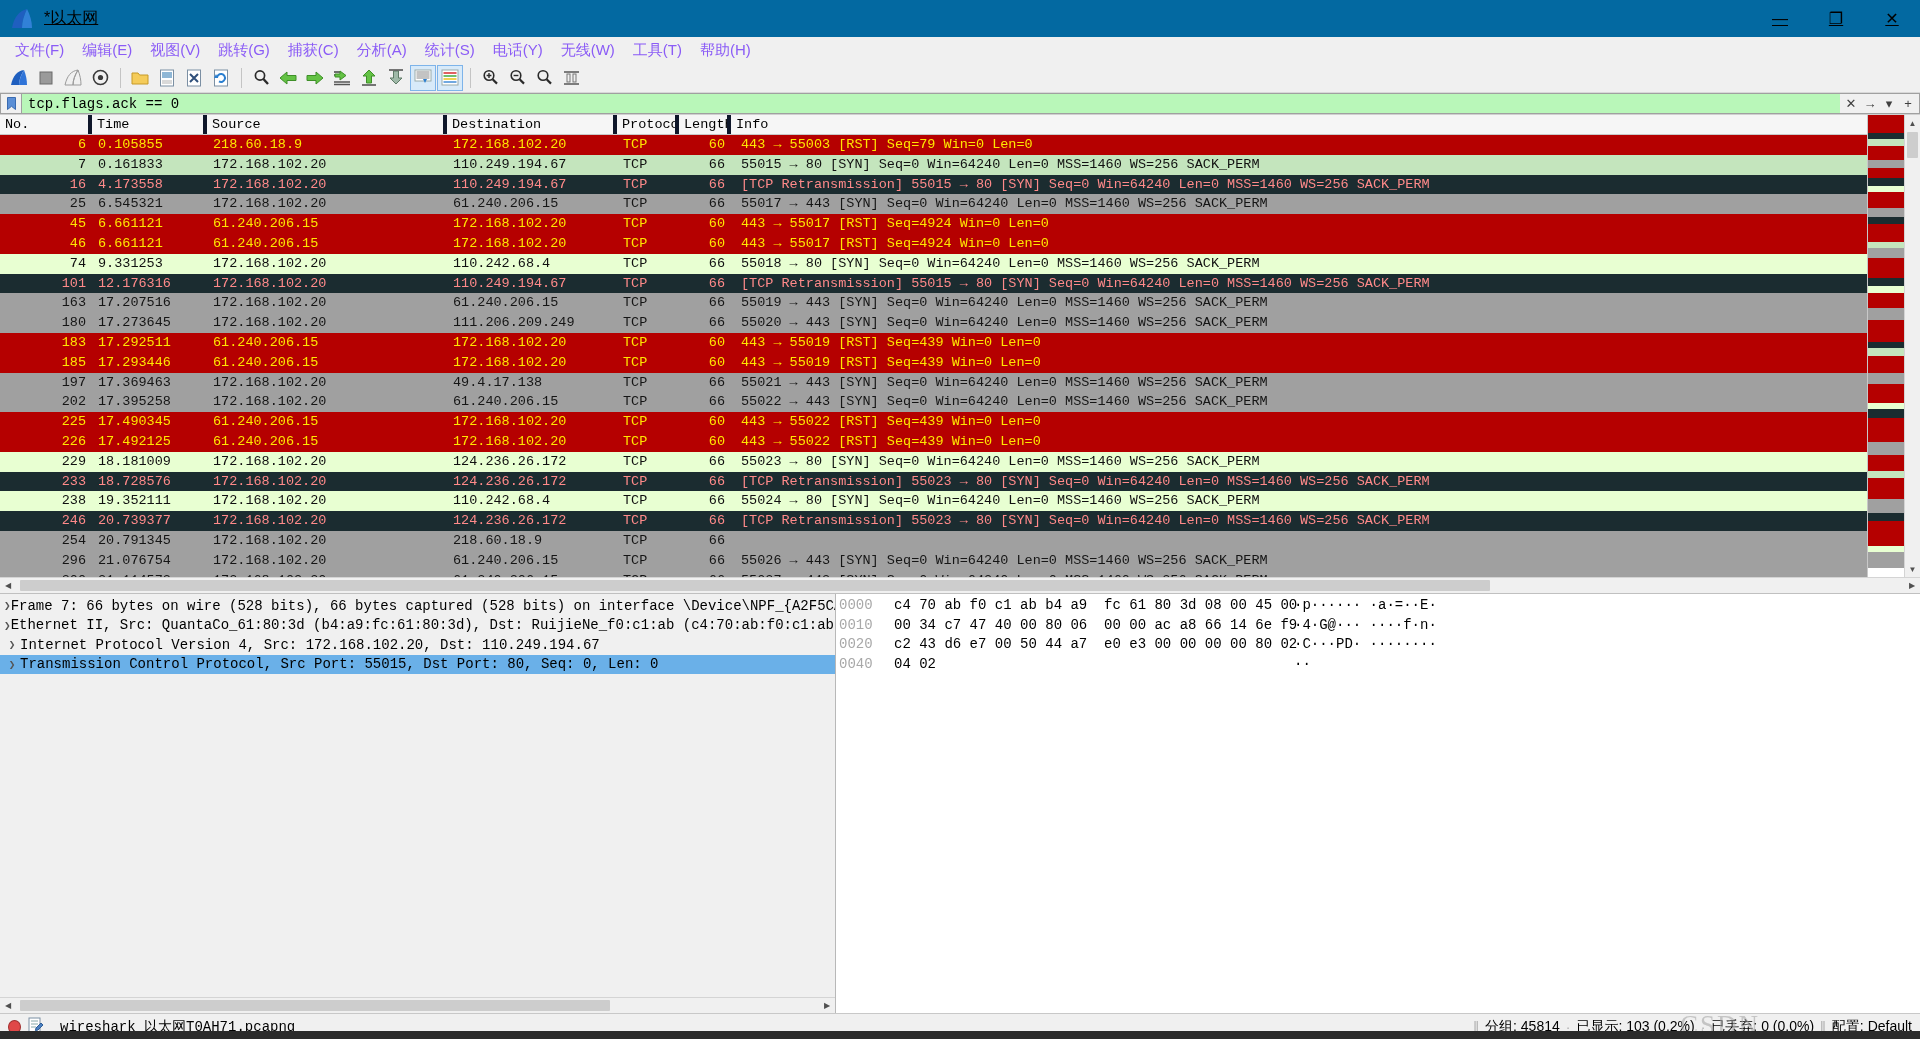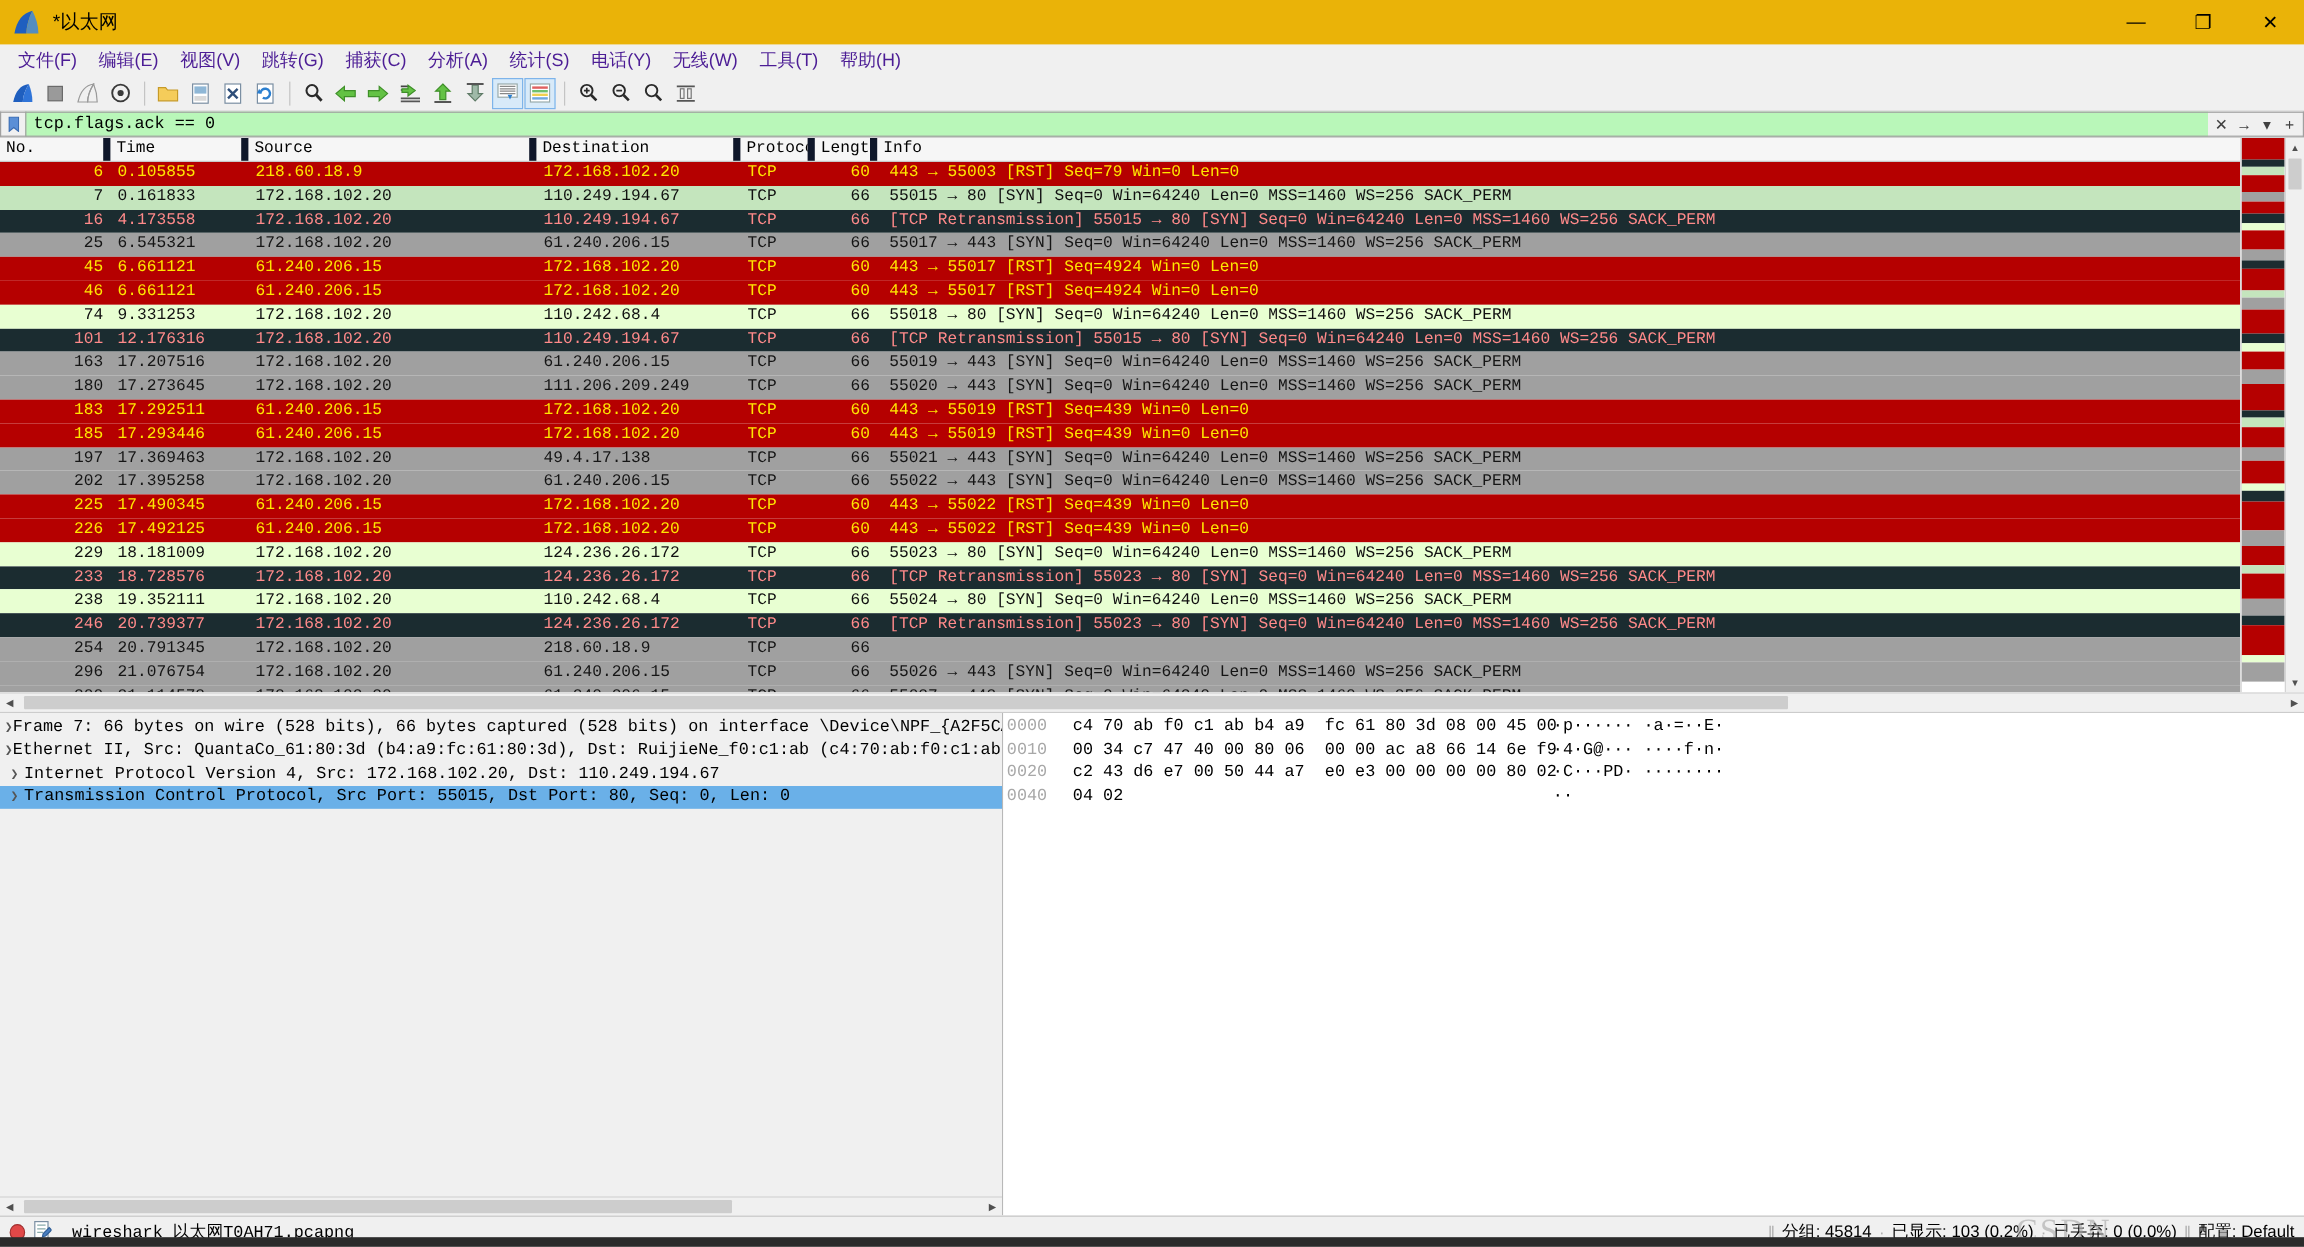--- a/index.html
+++ b/index.html
@@ -12,24 +12,25 @@
   }
   .app {
     width: 1920px; height: 1039px;
     display: flex; flex-direction: column;
     background: #f0f0f0;
   }
 
   
   .titlebar {
     height: 37px; min-height: 37px;
-    background: #eab308;
+    background: #0369a1;
     display: flex; align-items: center;
     padding-left: 10px;
     position: relative;
+    text-decoration: underline;
   }
   .title-icon { width: 26px; height: 22px; position: relative; margin-right: 8px; }
   .title-text {
     font-size: 16px; color: #000; font-family: "Liberation Sans", sans-serif;
   }
   .win-btns { margin-left: auto; display: flex; height: 37px; }
   .win-btn {
     width: 56px; height: 37px;
     display: flex; align-items: center; justify-content: center;
     font-size: 16px; color: #000;
@@ -38,21 +39,21 @@
   
   .menubar {
     height: 26px; min-height: 26px;
     background: #f0f0f0;
     display: flex; align-items: center;
     padding-left: 6px;
     font-size: 15px;
   }
   .menu-item {
     padding: 3px 9px;
-    color: #4c1d95;
+    color: #8b5cf6;
     white-space: nowrap;
     font-family: "Liberation Sans", sans-serif;
   }
 
   
   .toolbar {
     height: 30px; min-height: 30px;
     background: #f0f0f0;
     display: flex; align-items: center;
     padding-left: 6px;
@@ -115,21 +116,21 @@
   .plist-header {
     display: flex;
     height: 20px; min-height: 20px;
     background: #f6f6f6;
     border-bottom: 1px solid #c8c8c8;
     font-family: "Liberation Mono", monospace;
     font-size: 13.5px;
     color: #000;
   }
   .ph-cell {
-    border-right: 6px solid #0f172a;
+    border-right: 4px solid #0f172a;
     padding-left: 5px;
     display: flex; align-items: center;
     overflow: hidden; white-space: nowrap;
   }
   .c-no { width: 92px; }
   .c-time { width: 115px; }
   .c-src { width: 240px; }
   .c-dst { width: 170px; }
   .c-proto { width: 62px; }
   .c-len { width: 52px; }

